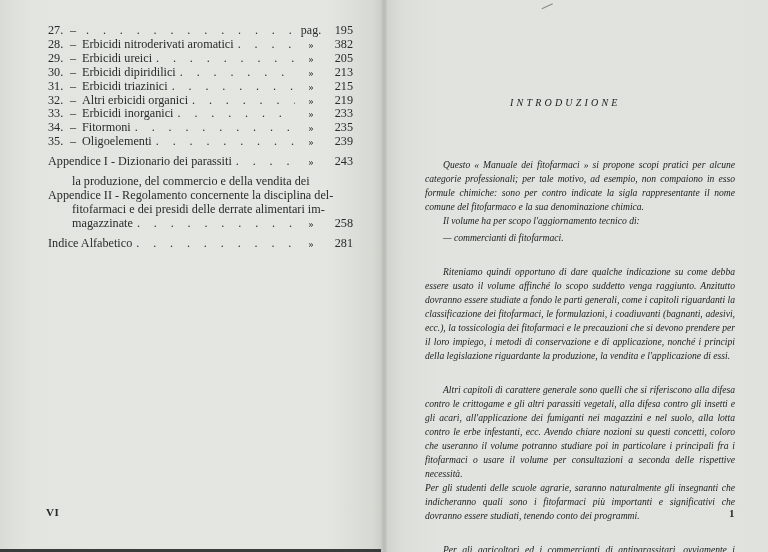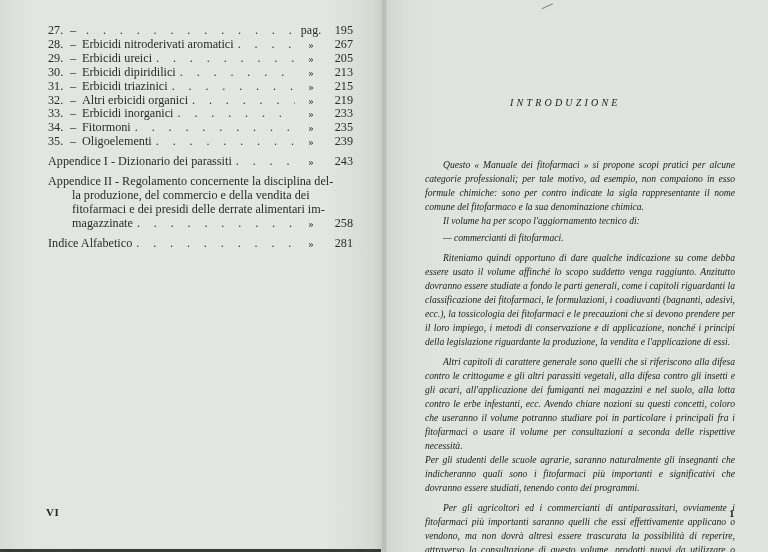--- a/index.html
+++ b/index.html
@@ -57,21 +57,21 @@
   .chapter-title {
     position: absolute; left: 510px; top: 97px; font-size: 10px; font-style: italic;
     letter-spacing: 3.2px; color: #222;
   }
   .body-text {
     position: absolute; left: 425px; top: 158px; width: 310px;
     font-style: italic; font-size: 9.6px; line-height: 14px; color: #222;
     text-align: justify;
   }
   .body-text p { margin: 0; text-indent: 18px; }
-  .body-text p.gap { margin-top: 6px; }
+  .body-text p.gap { margin-top: 20px; }
   .body-text .list-item { text-indent: 0; padding-left: 0; margin: 3px 0 0 0; }
   .body-text .list-item.first { margin-top: 3px; }
   .scratch {
     position: absolute; left: 540px; top: 0; width: 12px; height: 6px;
     border-bottom: 1px solid #8a8a86; transform: rotate(-25deg);
   }
 </style>
 </head>
 <body>
 
@@ -84,21 +84,21 @@
         <span class="toc-leader">. . . . . . . . . . . . . . . . . . . . . . . . . . . . . . . . . . . .</span>
         <span class="toc-ref" style="font-size:12px;">pag.</span>
         <span class="toc-page">195</span>
       </div>
       <div class="toc-row">
         <span class="toc-num">28.</span>
         <span class="toc-dash">–</span>
         <span class="toc-title">Erbicidi nitroderivati aromatici</span>
         <span class="toc-leader">. . . . . . . . . . . . . . . . . . . . . . . . . . . . . . . . . . . .</span>
         <span class="toc-ref">»</span>
-        <span class="toc-page">267</span>
+        <span class="toc-page">382</span>
       </div>
       <div class="toc-row">
         <span class="toc-num">29.</span>
         <span class="toc-dash">–</span>
         <span class="toc-title">Erbicidi ureici</span>
         <span class="toc-leader">. . . . . . . . . . . . . . . . . . . . . . . . . . . . . . . . . . . .</span>
         <span class="toc-ref">»</span>
         <span class="toc-page">205</span>
       </div>
       <div class="toc-row">
@@ -151,22 +151,22 @@
       </div>
 
       <div class="toc-row toc-appendix">
         <span class="toc-title">Appendice I - Dizionario dei parassiti</span>
         <span class="toc-leader">. . . . . . . . . . . . . . . . . . . . . . . . . . . . . . . . . . . .</span>
         <span class="toc-ref">»</span>
         <span class="toc-page">243</span>
       </div>
 
       <div class="toc-appendix toc-multi">
+        <div class="toc-line indent">la produzione, del commercio e della vendita dei</div>
         <div class="toc-line first">Appendice II - Regolamento concernente la disciplina del-</div>
-        <div class="toc-line indent">la produzione, del commercio e della vendita dei</div>
         <div class="toc-line indent">fitofarmaci e dei presidi delle derrate alimentari im-</div>
         <div class="toc-row" style="padding-left:24px;">
           <span class="toc-title">magazzinate</span>
           <span class="toc-leader">. . . . . . . . . . . . . . . . . . . . . . . . . . . . . . . . . . . .</span>
           <span class="toc-ref">»</span>
           <span class="toc-page">258</span>
         </div>
       </div>
 
       <div class="toc-row toc-appendix">

